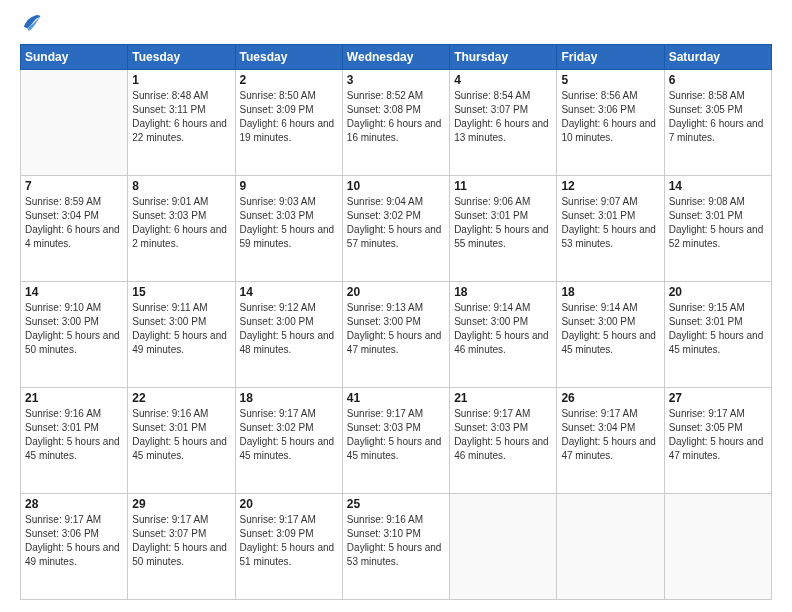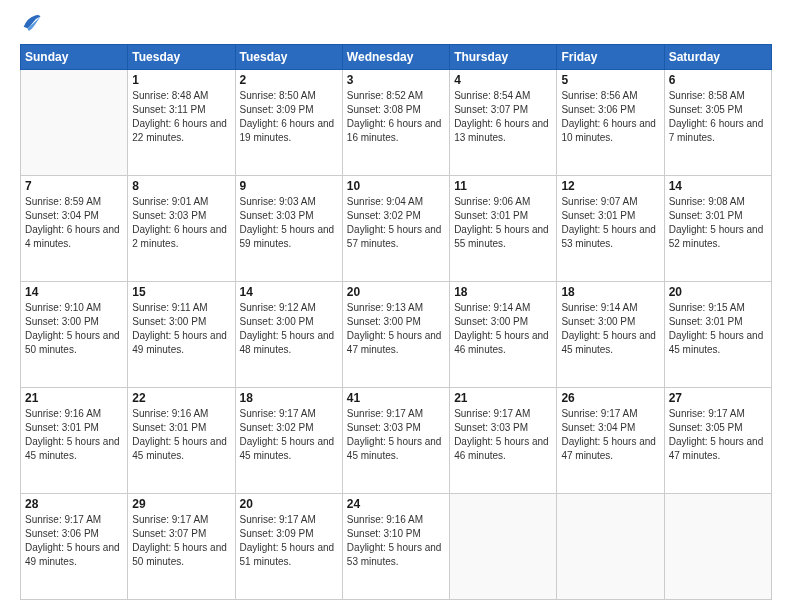--- a/index.html
+++ b/index.html
@@ -252,21 +252,21 @@
           </td>
           <td>
             <span class="day-number">29</span>
             <div class="day-info">Sunrise: 9:17 AM<br>Sunset: 3:07 PM<br>Daylight: 5 hours and 50 minutes.</div>
           </td>
           <td>
             <span class="day-number">20</span>
             <div class="day-info">Sunrise: 9:17 AM<br>Sunset: 3:09 PM<br>Daylight: 5 hours and 51 minutes.</div>
           </td>
           <td>
-            <span class="day-number">24</span>
+            <span class="day-number">25</span>
             <div class="day-info">Sunrise: 9:16 AM<br>Sunset: 3:10 PM<br>Daylight: 5 hours and 53 minutes.</div>
           </td>
           <td class="empty-cell"></td>
           <td class="empty-cell"></td>
           <td class="empty-cell"></td>
         </tr>
       </tbody>
   </table>
 </div>
 

